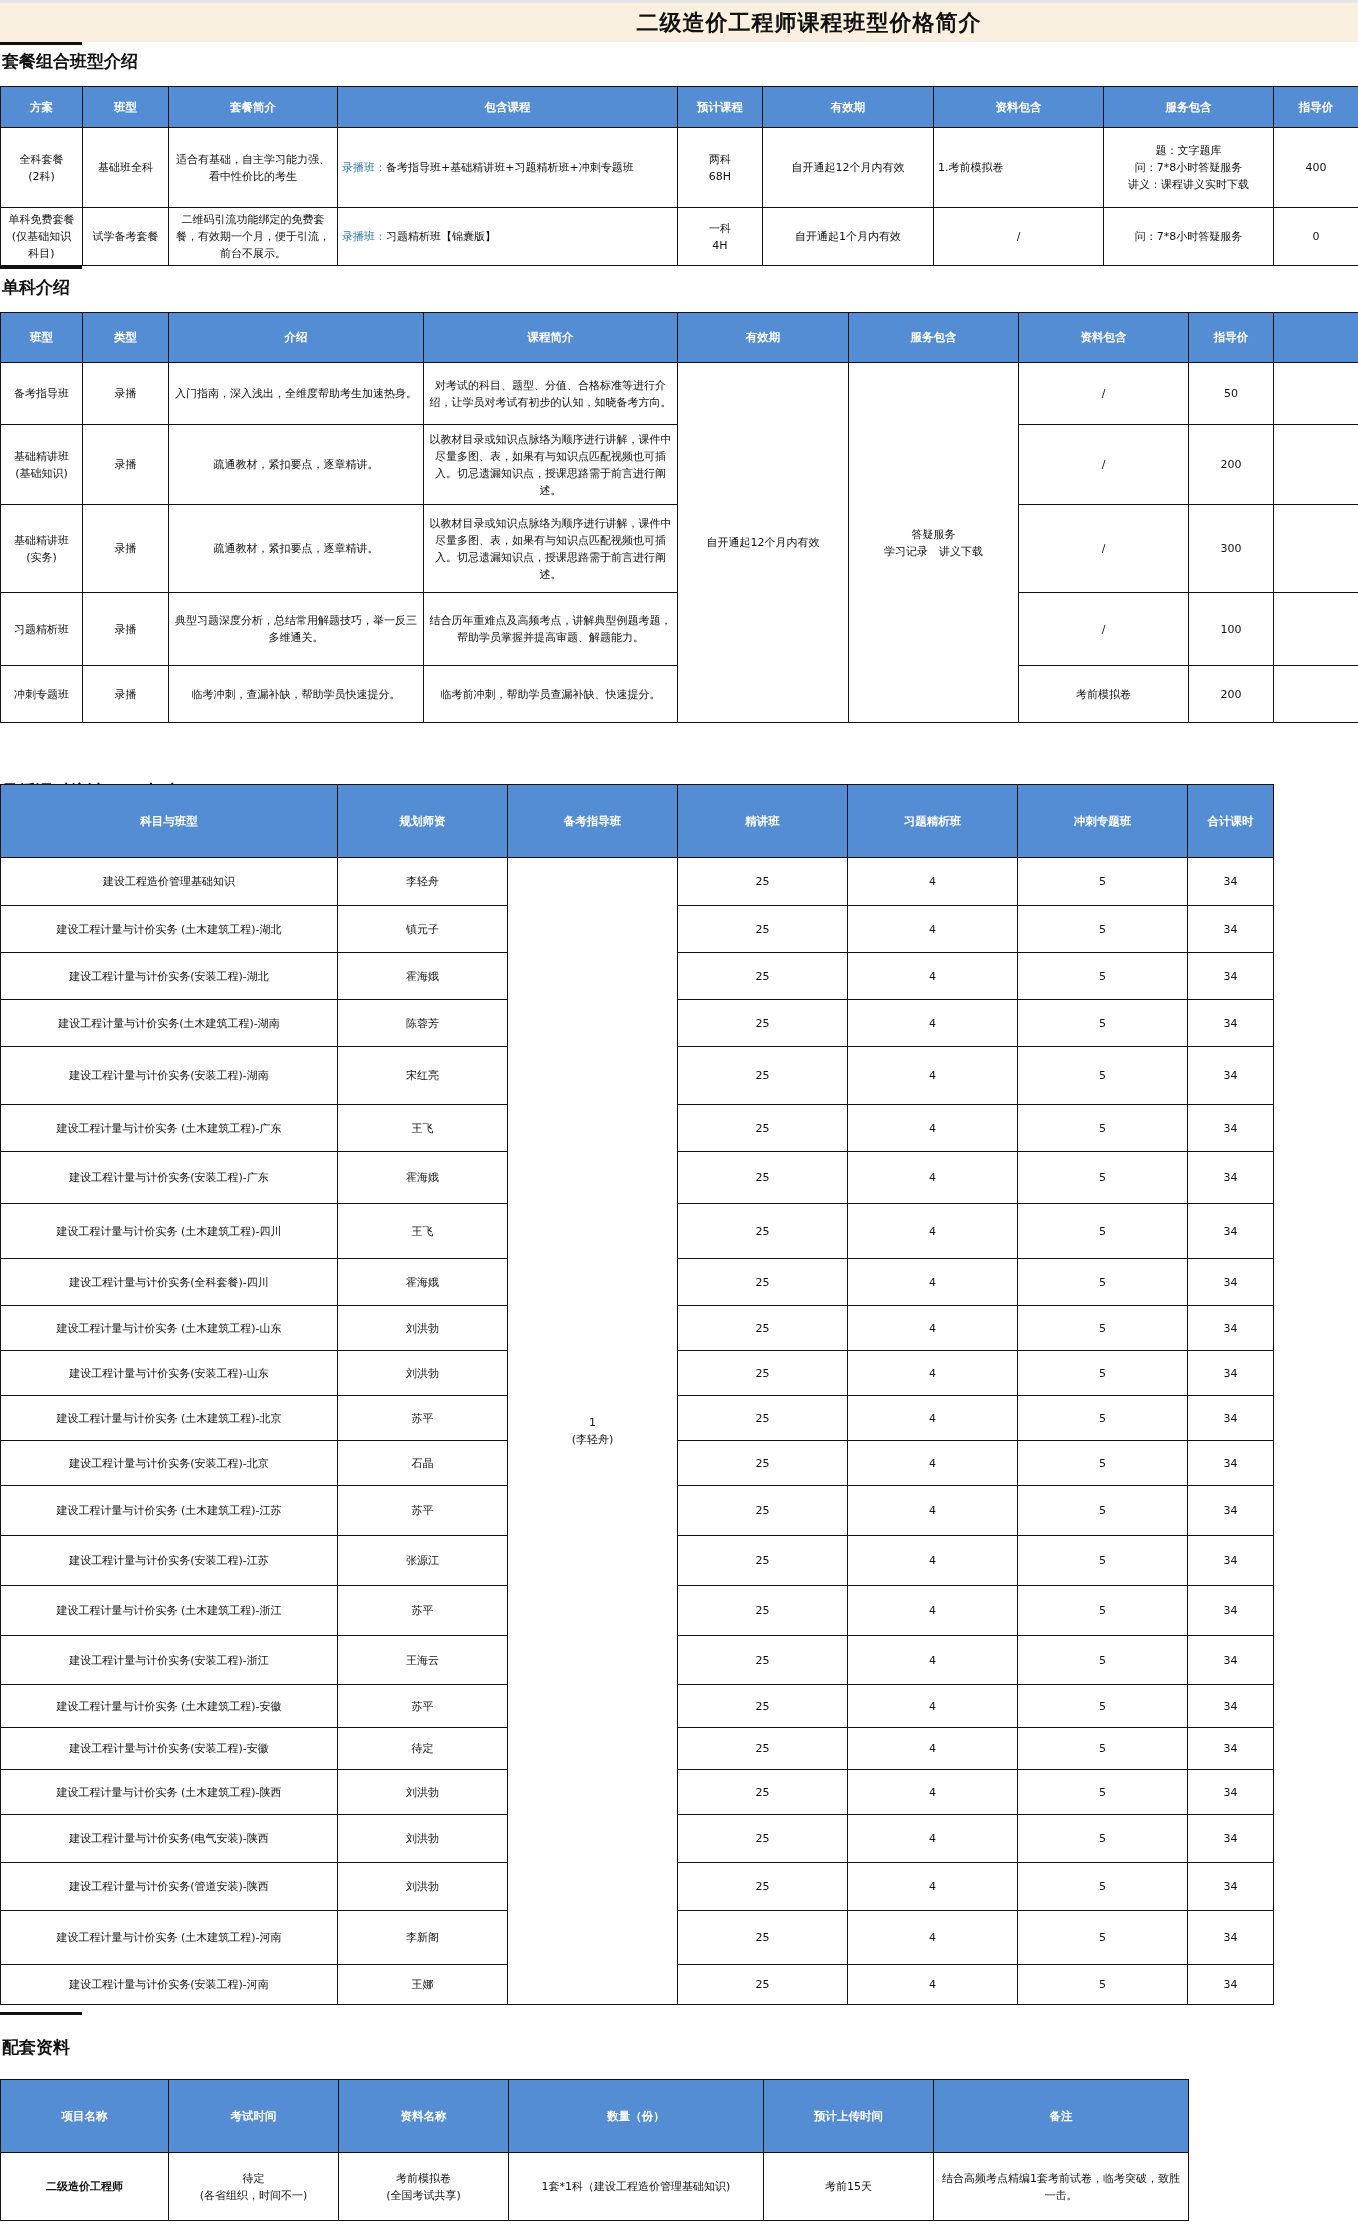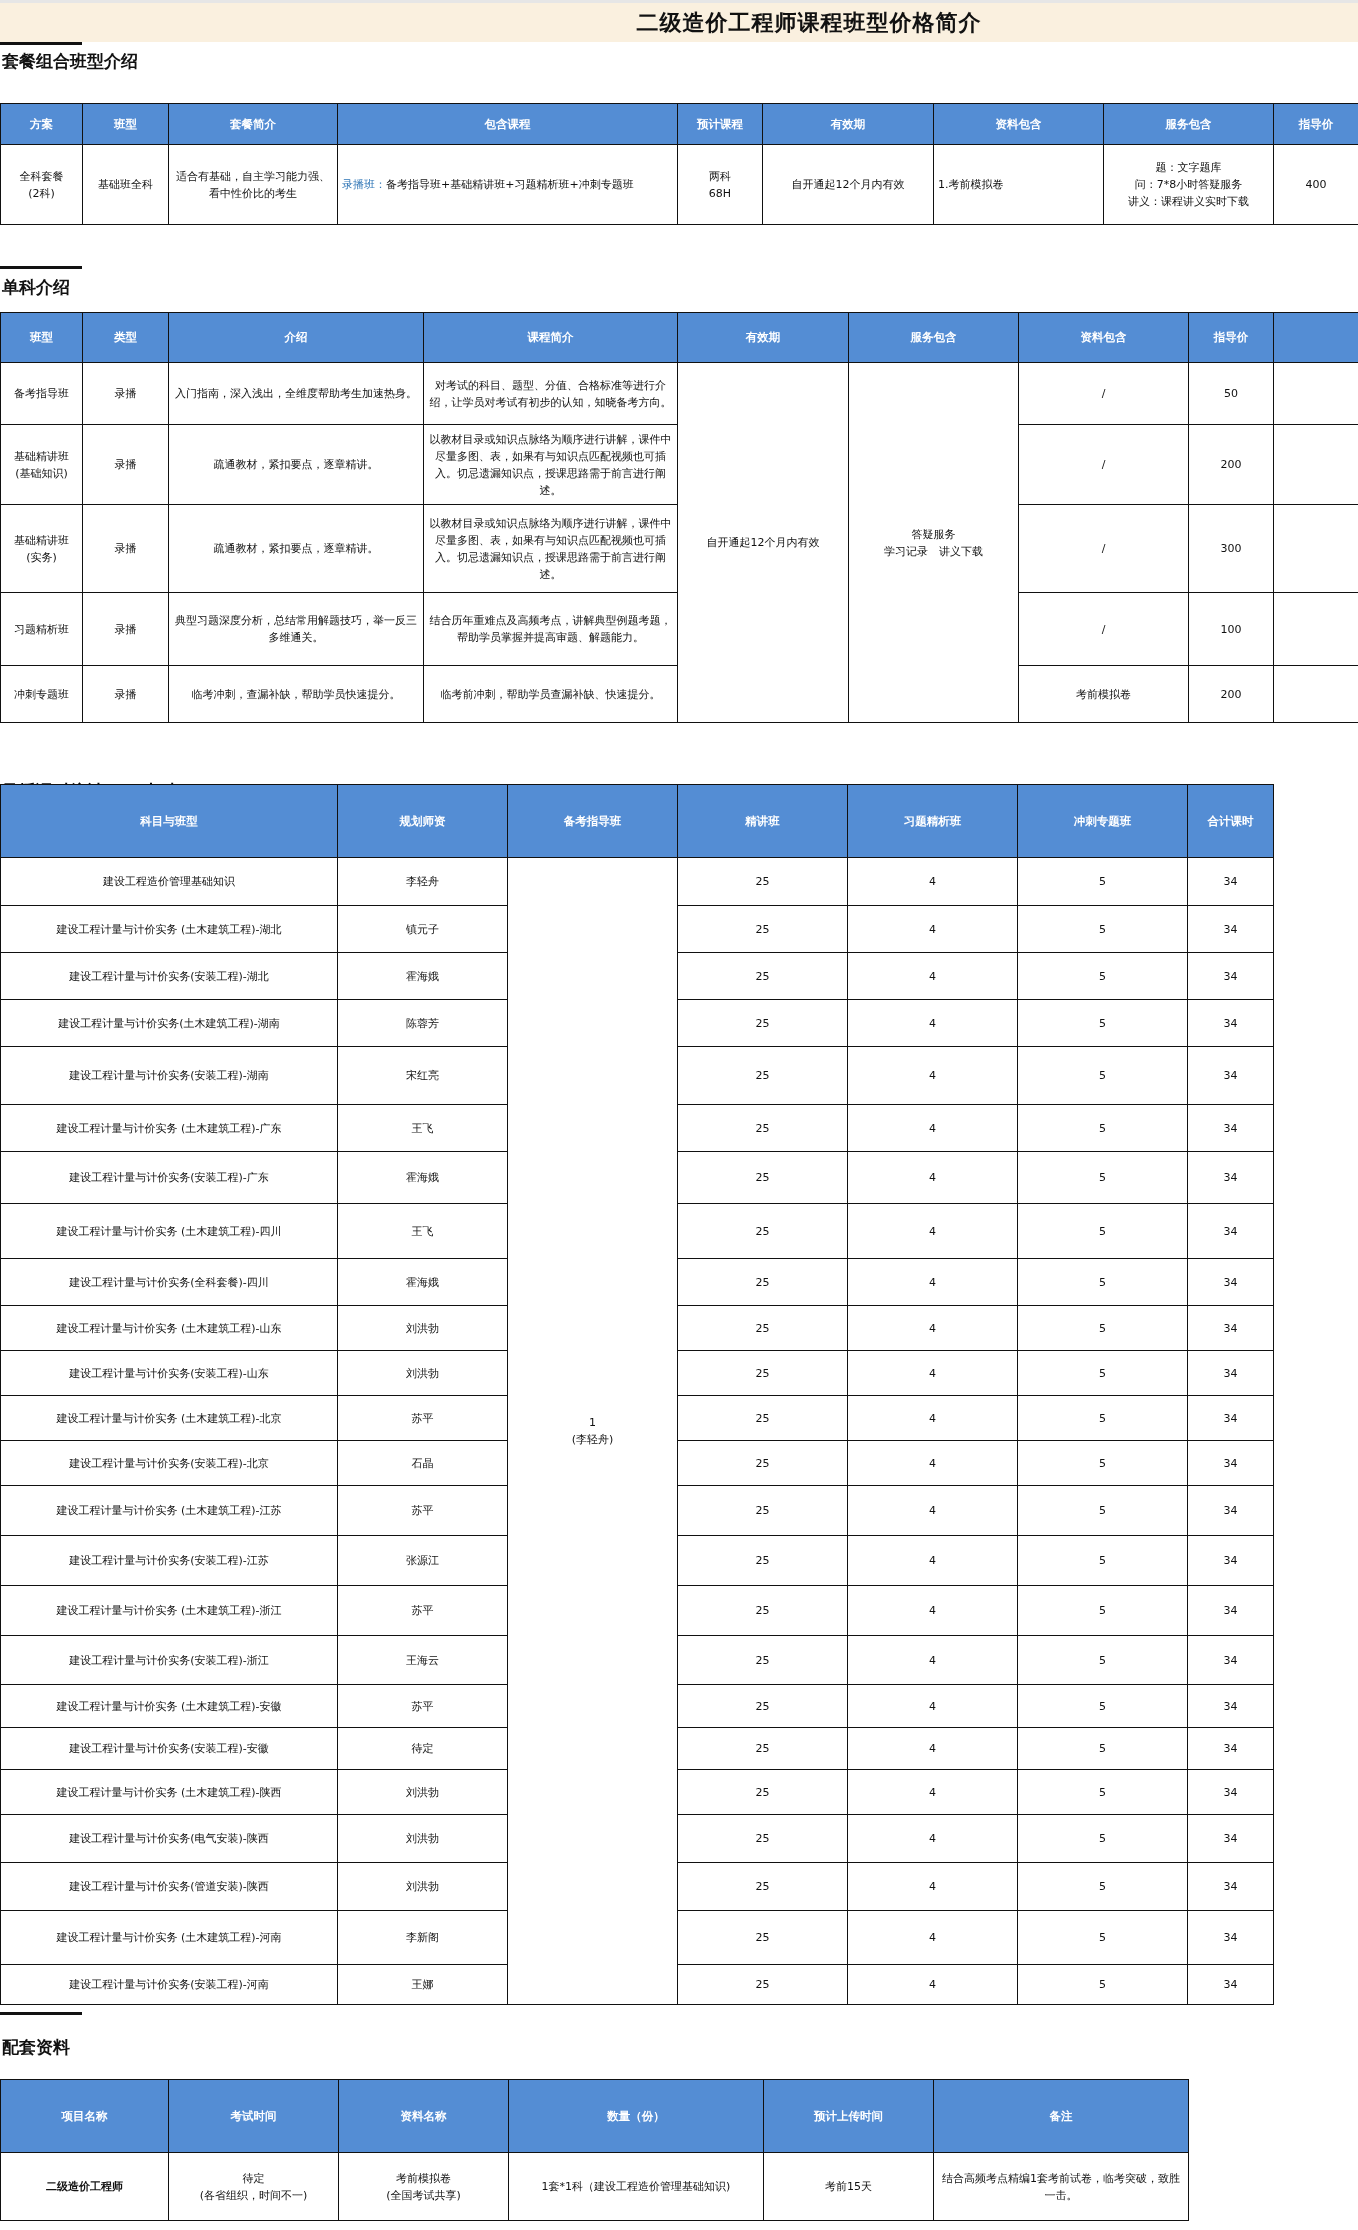--- a/index.html
+++ b/index.html
@@ -18,21 +18,21 @@
 </head>
 <body>
 
 <div class="titlebar">
   <h1>二级造价工程师课程班型价格简介</h1>
 </div>
 
 <div class="accent-line" style="top:42px;"></div>
 <div class="section-title" style="top:50px;">套餐组合班型介绍</div>
 
-<table style="top:103px; width:1358px;padding-left:45px;">
+<table style="top:86px; width:1358px;padding-left:45px;">
   <colgroup>
     <col style="width:82px">
       <col style="width:86px">
       <col style="width:169px">
       <col style="width:340px">
     <col style="width:85px">
       <col style="width:171px">
       <col style="width:170px">
       <col style="width:170px">
       <col style="width:85px">
@@ -57,20 +57,34 @@
     <td class="left"><span class="link">录播班：</span><span>备考指导班+基础精讲班+习题精析班+冲刺专题班</span></td>
     <td class="ml">两科
 68H</td>
     <td>自开通起12个月内有效</td>
     <td class="left">1.考前模拟卷</td>
     <td class="ml">题：文字题库
 问：7*8小时答疑服务
 讲义：课程讲义实时下载</td>
     <td>400</td>
   </tr>
+  <tr style="height:58px;">
+    <td class="ml">单科免费套餐
+(仅基础知识
+科目)</td>
+    <td>试学备考套餐</td>
+    <td>二维码引流功能绑定的免费套餐，有效期一个月，便于引流，前台不展示。</td>
+    <td class="left"><span class="link">录播班：</span><span>习题精析班【锦囊版】</span></td>
+    <td class="ml">一科
+4H</td>
+    <td>自开通起1个月内有效</td>
+    <td>/</td>
+    <td class="ml">问：7*8小时答疑服务</td>
+    <td>0</td>
+  </tr>
 </tbody>
   </table>
 
 <div class="accent-line" style="top:266px;"></div>
 <div class="section-title" style="top:276px;">单科介绍</div>
 
 <table style="top:312px; width:1358px;">
   <colgroup>
     <col style="width:82px">
       <col style="width:86px">

